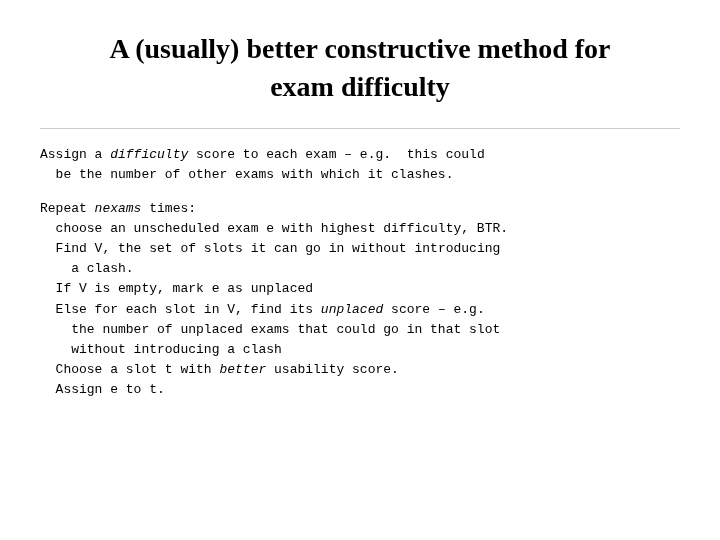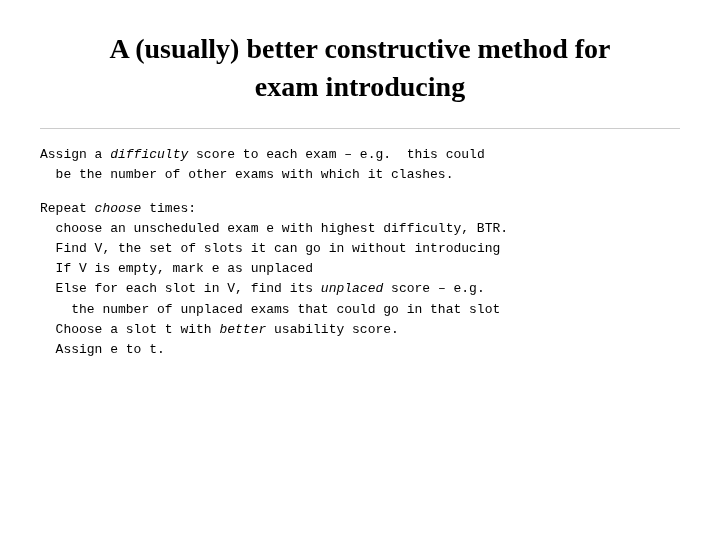--- a/index.html
+++ b/index.html
@@ -57,54 +57,60 @@
     .underline {
     }
   </style>
 </head>
 <body>
 
 <div class="page">
 
   <div class="title">
     <span>A (usually) better constructive method for</span><br>
-    <span>exam introducing</span>
+    <span>exam difficulty</span>
   </div>
 
   <hr class="divider">
 
   <div class="content">
 
     <div class="block">
       <div>
         Assign a <span class="italic">difficulty</span> score to each exam – e.g. &nbsp;this could
       </div>
       <div>
         &nbsp;&nbsp;be the number of other exams with which it clashes.
       </div>
     </div>
 
     <div class="block">
       <div>
-        Repeat <span class="italic">choose</span> times:
+        Repeat <span class="italic">nexams</span> times:
       </div>
       <div>
         &nbsp;&nbsp;choose an unscheduled exam e with highest difficulty, BTR.
       </div>
       <div>
         &nbsp;&nbsp;Find V, the set of slots it can go in <span class="underline">without introducing</span>
+      </div>
+      <div>
+        &nbsp;&nbsp;&nbsp;&nbsp;<span class="underline">a clash</span>.
       </div>
       <div>
         &nbsp;&nbsp;If V is empty, mark e as unplaced
       </div>
       <div>
         &nbsp;&nbsp;Else for each slot in V, find its <span class="italic">unplaced</span> score – e.g.
       </div>
       <div>
         &nbsp;&nbsp;&nbsp;&nbsp;the number of unplaced exams that could go in that slot
+      </div>
+      <div>
+        &nbsp;&nbsp;&nbsp;&nbsp;without introducing a clash
       </div>
       <div>
         &nbsp;&nbsp;Choose a slot t with <span class="italic">better</span> usability score.
       </div>
       <div>
         &nbsp;&nbsp;Assign e to t.
       </div>
     </div>
 
   </div>

